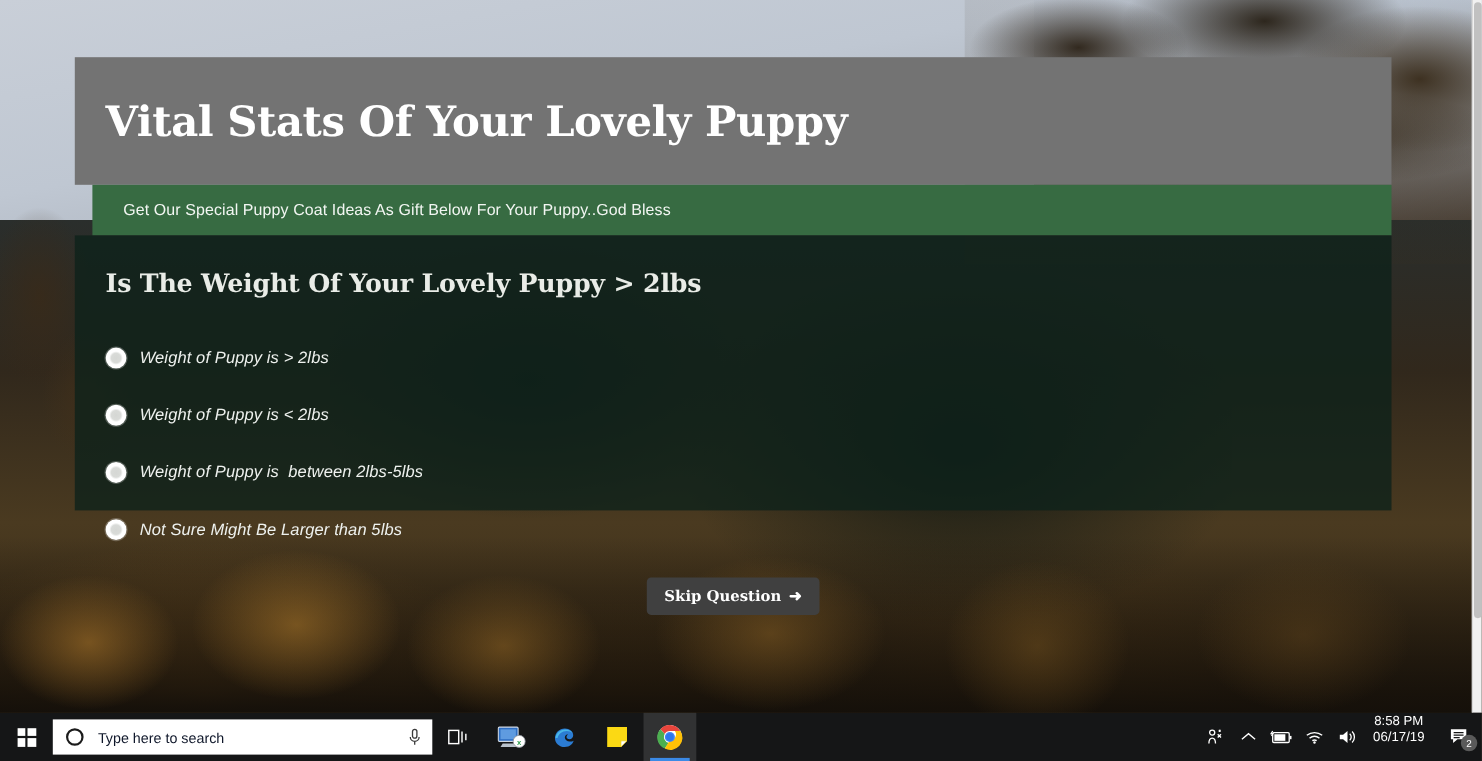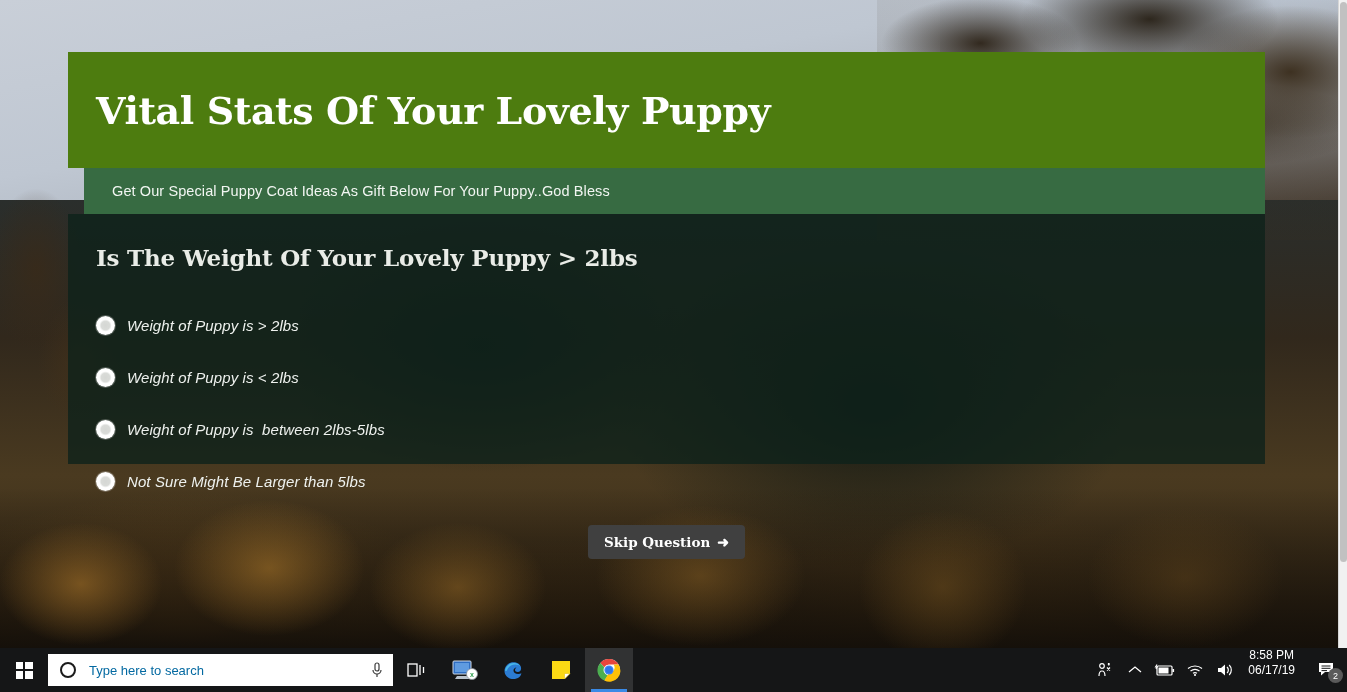--- a/index.html
+++ b/index.html
@@ -86,21 +86,21 @@
   #quiz-card {
     position: absolute;
     left: 68px;
     top: 52px;
     width: 1197px;
     height: 508px;
   }
 
   .card-header {
     height: 116px;
-    background: #4d7c0f;
+    background: #737373;
     display: flex;
     align-items: center;
     padding: 3px 28px;
   }
   .card-title {
     font-family: "DejaVu Serif", serif;
     font-weight: bold;
     font-size: 38px;
     color: #ffffff;
     letter-spacing: -0.4px;
@@ -236,21 +236,21 @@
   }
   .search-ring {
     width: 16px; height: 16px;
     border: 2px solid #1b1b1b;
     border-radius: 50%;
     flex: 0 0 auto;
   }
   .search-placeholder {
     flex: 1;
     font-size: 13px;
-    color: #0369a1;
+    color: #0f172a;
     margin-left: 13px;
   }
   .mic-icon { width: 16px; height: 18px; flex: 0 0 auto; }
 
   .tb-icon {
     width: 48px; height: 44px;
     display: flex; align-items: center; justify-content: center;
     cursor: pointer;
     position: relative;
   }

